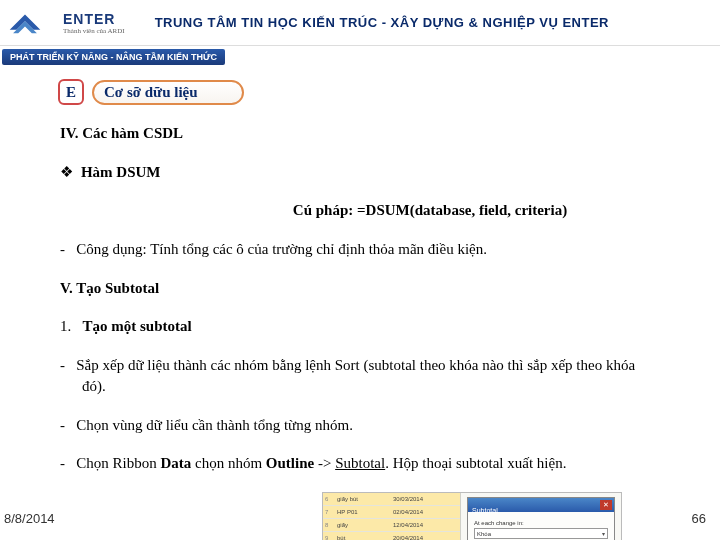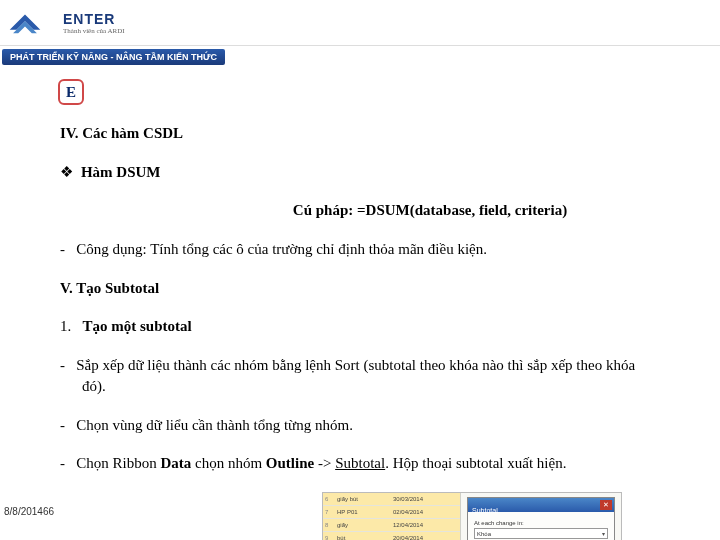--- a/index.html
+++ b/index.html
@@ -39,43 +39,45 @@
   .dlg-field { margin: 3px 0; }
   .dlg-field label { display: block; font-size: 6px; margin-bottom: 1px; }
   .dlg-select { border: 1px solid #999; height: 11px; background: #fff; padding: 0 2px; font-size: 6px; line-height: 11px; position: relative; }
   .dlg-select::after { content: "▾"; position: absolute; right: 2px; font-size: 6px; color: #555; }
   .dlg-list { border: 1px solid #999; height: 26px; background: #fff; margin-top: 1px; padding: 1px 2px; }
   .dlg-list-item { font-size: 6px; line-height: 8px; }
   .dlg-check { font-size: 6px; line-height: 9px; }
   .dlg-btns { text-align: right; margin-top: 3px; }
   .dlg-btn { display: inline-block; border: 1px solid #888; background: #eee; font-size: 6px; padding: 1px 6px; margin-left: 3px; }
   
-  .footer { position: absolute; bottom: 23px; left: 0; right: 0; display: flex; padding: 0 14px 0 4px; font-size: 10px; font-family: Arial, sans-serif; color: #333; }
+  .footer { position: absolute; bottom: 14px; left: 0; right: 0; display: flex; justify-content: space-between; padding: 0 14px 0 4px; font-size: 13px; font-family: Arial, sans-serif; color: #333; }
 </style>
 </head>
 <body>
 
 
 
 <div class="header">
   <div class="logo-area">
     <svg class="logo-mark" viewBox="0 0 40 32">
         <path d="M2 24 L20 6 L38 24 L30 24 L20 14 L10 24 Z" fill="#2a5aaa"></path>
         <path d="M6 28 L20 14 L34 28 L28 28 L20 20 L12 28 Z" fill="#4a86c8"></path>
       </svg>
     <div>
       <div class="logo-text">ENTER</div>
       <div class="logo-sub">Thành viên của ARDI</div>
     </div>
   </div>
+  <div class="header-title">TRUNG TÂM TIN HỌC KIẾN TRÚC - XÂY DỰNG &amp; NGHIỆP VỤ ENTER</div>
 </div>
 <div class="blue-band">PHÁT TRIỂN KỸ NĂNG - NÂNG TẦM KIẾN THỨC</div>
 
 <div class="section-badge">
   <div class="badge-e">E</div>
+  <div class="badge-label">Cơ sỡ dữu liệu</div>
 </div>
 
 <div class="content">
   <p class="bold">IV. Các hàm CSDL</p>
   <p class="indent1">❖&nbsp;&nbsp;<span class="bold">Hàm DSUM</span></p>
   <p class="center-line bold">Cú pháp: =DSUM(database, field, criteria)</p>
   <p class="indent1">-&nbsp;&nbsp;&nbsp;<span>Công dụng: Tính tổng các ô của trường chỉ định thỏa mãn điều kiện.</span></p>
   <p class="bold">V. Tạo Subtotal</p>
   <p class="indent1">1.&nbsp;&nbsp;&nbsp;<span class="bold">Tạo một subtotal</span></p>
   <p class="indent1">-&nbsp;&nbsp;&nbsp;<span>Sắp xếp dữ liệu thành các nhóm bằng lệnh Sort (subtotal theo khóa nào thì sắp xếp theo khóa đó).</span></p>

